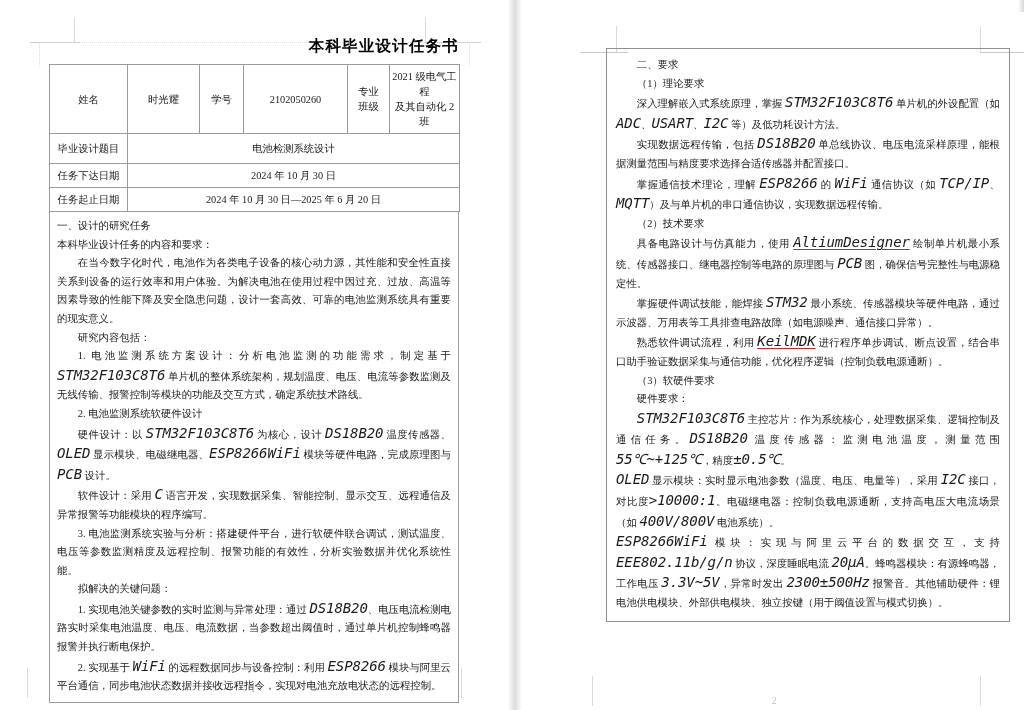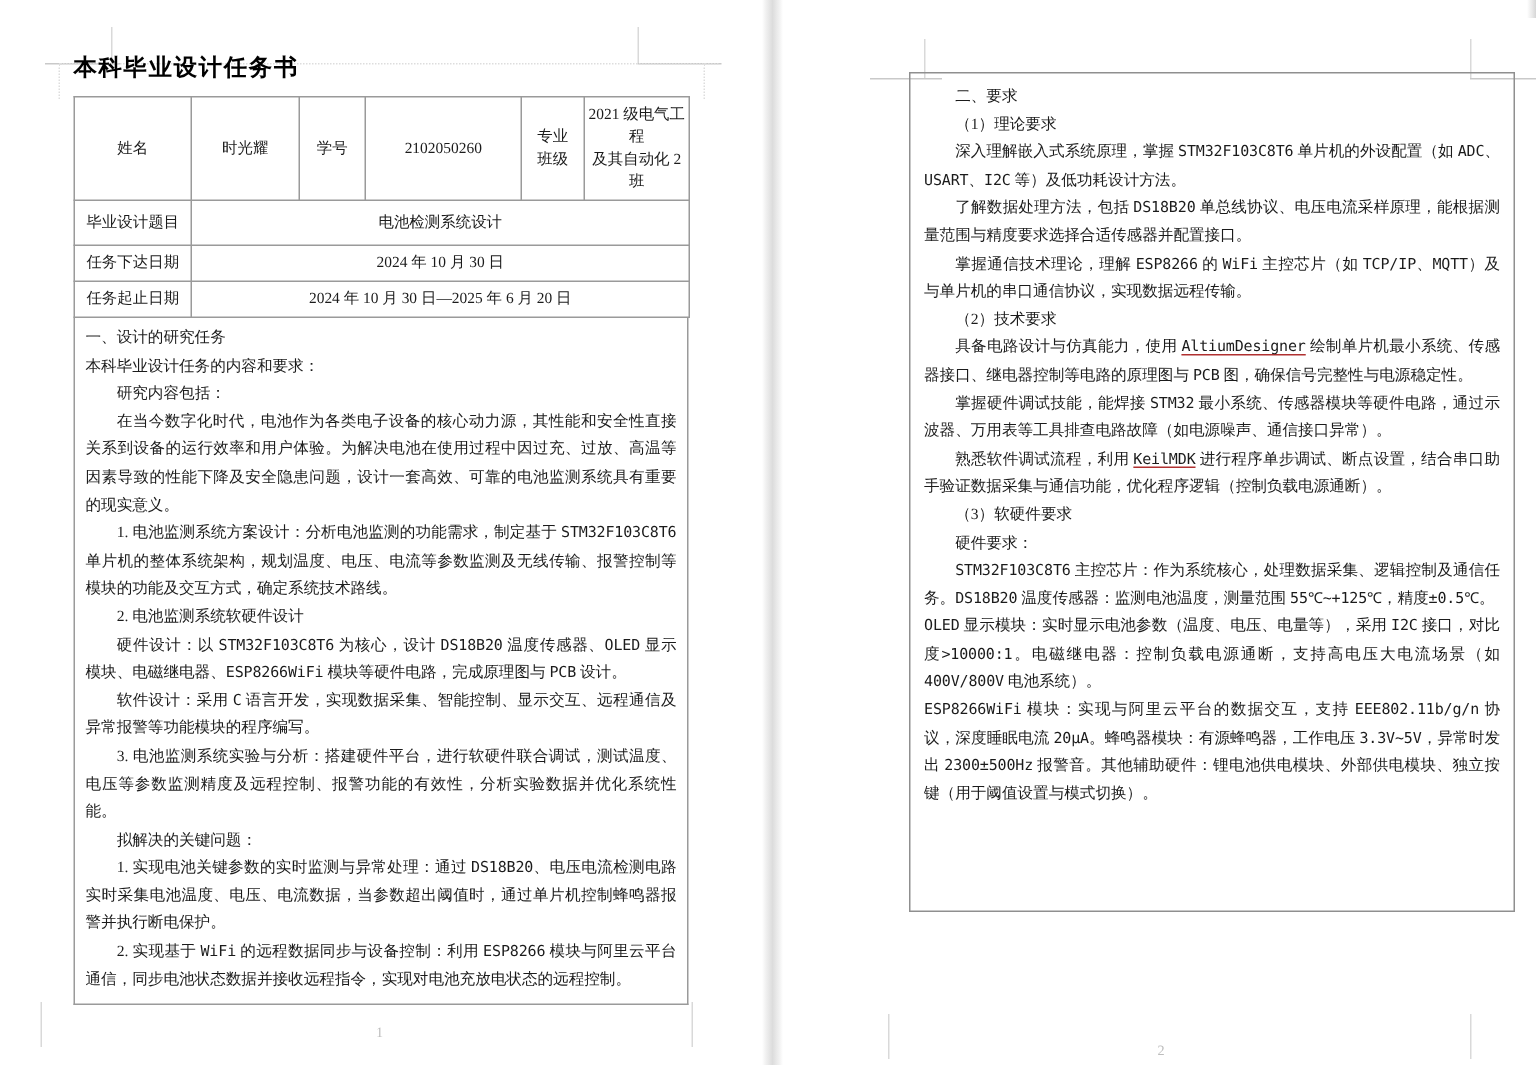--- a/index.html
+++ b/index.html
@@ -63,21 +63,21 @@
     font-size: 10.4px;
     line-height: 18.6px;
     text-align: justify;
     text-justify: inter-ideograph;
   }
   .doc-left  { left: 46px;  top: 32px;  width: 410px; }
   .doc-right { left: 606px; top: 36px;  width: 406px; }
 
   
   .doc-title {
-    text-align: left;
+    text-align: right;
     font-size: 15.5px;
     font-weight: bold;
     letter-spacing: 1.2px;
     line-height: 28px;
     margin: 0 0 4px 0;
     font-family: "Liberation Sans", "DejaVu Sans", sans-serif;
     color: #000;
   }
 
   
@@ -115,22 +115,23 @@
   }
 
   p.t { margin: 0; }
   p.ind { text-indent: 2em; }
   p.ind0 { text-indent: 0; }
   .hd { }
 
   
   .lat {
     font-family: "DejaVu Sans Mono", "Liberation Mono", monospace;
-    font-size: 10px;
+    font-size: 14px;
     letter-spacing: -0.1px;
+    font-style: italic;
   }
 
   
   .spell {
     text-decoration: underline;
     text-decoration-color: #b03030;
     text-underline-offset: 2px;
   }
 
   
@@ -203,23 +204,23 @@
           </tr>
         </tbody>
       </table>
 
       <div class="content-frame">
 
         <p class="t ind0 hd">一、设计的研究任务</p>
 
         <p class="t ind0">本科毕业设计任务的内容和要求：</p>
 
+        <p class="t ind">在当今数字化时代，电池作为各类电子设备的核心动力源，其性能和安全性直接关系到设备的运行效率和用户体验。为解决电池在使用过程中因过充、过放、高温等因素导致的性能下降及安全隐患问题，设计一套高效、可靠的电池监测系统具有重要的现实意义。</p>
+
         <p class="t ind">研究内容包括：</p>
-
-        <p class="t ind">在当今数字化时代，电池作为各类电子设备的核心动力源，其性能和安全性直接关系到设备的运行效率和用户体验。为解决电池在使用过程中因过充、过放、高温等因素导致的性能下降及安全隐患问题，设计一套高效、可靠的电池监测系统具有重要的现实意义。</p>
 
         <p class="t ind"><span>1. 电池监测系统方案设计：分析电池监测的功能需求，制定基于 </span><span class="lat">STM32F103C8T6</span><span> 单片机的整体系统架构，规划温度、电压、电流等参数监测及无线传输、报警控制等模块的功能及交互方式，确定系统技术路线。</span></p>
 
         <p class="t ind">2. 电池监测系统软硬件设计</p>
 
         <p class="t ind"><span>硬件设计：以 </span><span class="lat">STM32F103C8T6</span><span> 为核心，设计 </span><span class="lat">DS18B20</span><span> 温度传感器、</span><span class="lat">OLED</span><span> 显示模块、电磁继电器、</span><span class="lat">ESP8266WiFi</span><span> 模块等硬件电路，完成原理图与 </span><span class="lat">PCB</span><span> 设计。</span></p>
 
         <p class="t ind"><span>软件设计：采用 </span><span class="lat">C</span><span> 语言开发，实现数据采集、智能控制、显示交互、远程通信及异常报警等功能模块的程序编写。</span></p>
 
         <p class="t ind">3. 电池监测系统实验与分析：搭建硬件平台，进行软硬件联合调试，测试温度、电压等参数监测精度及远程控制、报警功能的有效性，分析实验数据并优化系统性能。</p>
@@ -258,23 +259,23 @@
 
     <div class="doc doc-right" style="left:82px; top:36px; width:404px;">
       <div class="rframe">
 
         <p class="t ind">二、要求</p>
 
         <p class="t ind">（1）理论要求</p>
 
         <p class="t ind"><span>深入理解嵌入式系统原理，掌握 </span><span class="lat">STM32F103C8T6</span><span> 单片机的外设配置（如 </span><span class="lat">ADC</span><span>、</span><span class="lat">USART</span><span>、</span><span class="lat">I2C</span><span> 等）及低功耗设计方法。</span></p>
 
-        <p class="t ind"><span>了解数据处理方法，包括 </span><span class="lat">DS18B20</span><span> 单总线协议、电压电流采样原理，能根据测量范围与精度要求选择合适传感器并配置接口。</span></p>
-
-        <p class="t ind"><span>掌握通信技术理论，理解 </span><span class="lat">ESP8266</span><span> 的 </span><span class="lat">WiFi</span><span> 主控芯片（如 </span><span class="lat">TCP/IP</span><span>、</span><span class="lat">MQTT</span><span>）及与单片机的串口通信协议，实现数据远程传输。</span></p>
+        <p class="t ind"><span>实现数据远程传输，包括 </span><span class="lat">DS18B20</span><span> 单总线协议、电压电流采样原理，能根据测量范围与精度要求选择合适传感器并配置接口。</span></p>
+
+        <p class="t ind"><span>掌握通信技术理论，理解 </span><span class="lat">ESP8266</span><span> 的 </span><span class="lat">WiFi</span><span> 通信协议（如 </span><span class="lat">TCP/IP</span><span>、</span><span class="lat">MQTT</span><span>）及与单片机的串口通信协议，实现数据远程传输。</span></p>
 
 
         <p class="t ind">（2）技术要求</p>
 
         <p class="t ind"><span>具备电路设计与仿真能力，使用 </span><span class="lat spell">AltiumDesigner</span><span> 绘制单片机最小系统、传感器接口、继电器控制等电路的原理图与 </span><span class="lat">PCB</span><span> 图，确保信号完整性与电源稳定性。</span></p>
 
         <p class="t ind"><span>掌握硬件调试技能，能焊接 </span><span class="lat">STM32</span><span> 最小系统、传感器模块等硬件电路，通过示波器、万用表等工具排查电路故障（如电源噪声、通信接口异常）。</span></p>
 
         <p class="t ind"><span>熟悉软件调试流程，利用 </span><span class="lat spell">KeilMDK</span><span> 进行程序单步调试、断点设置，结合串口助手验证数据采集与通信功能，优化程序逻辑（控制负载电源通断）。</span></p>
 

